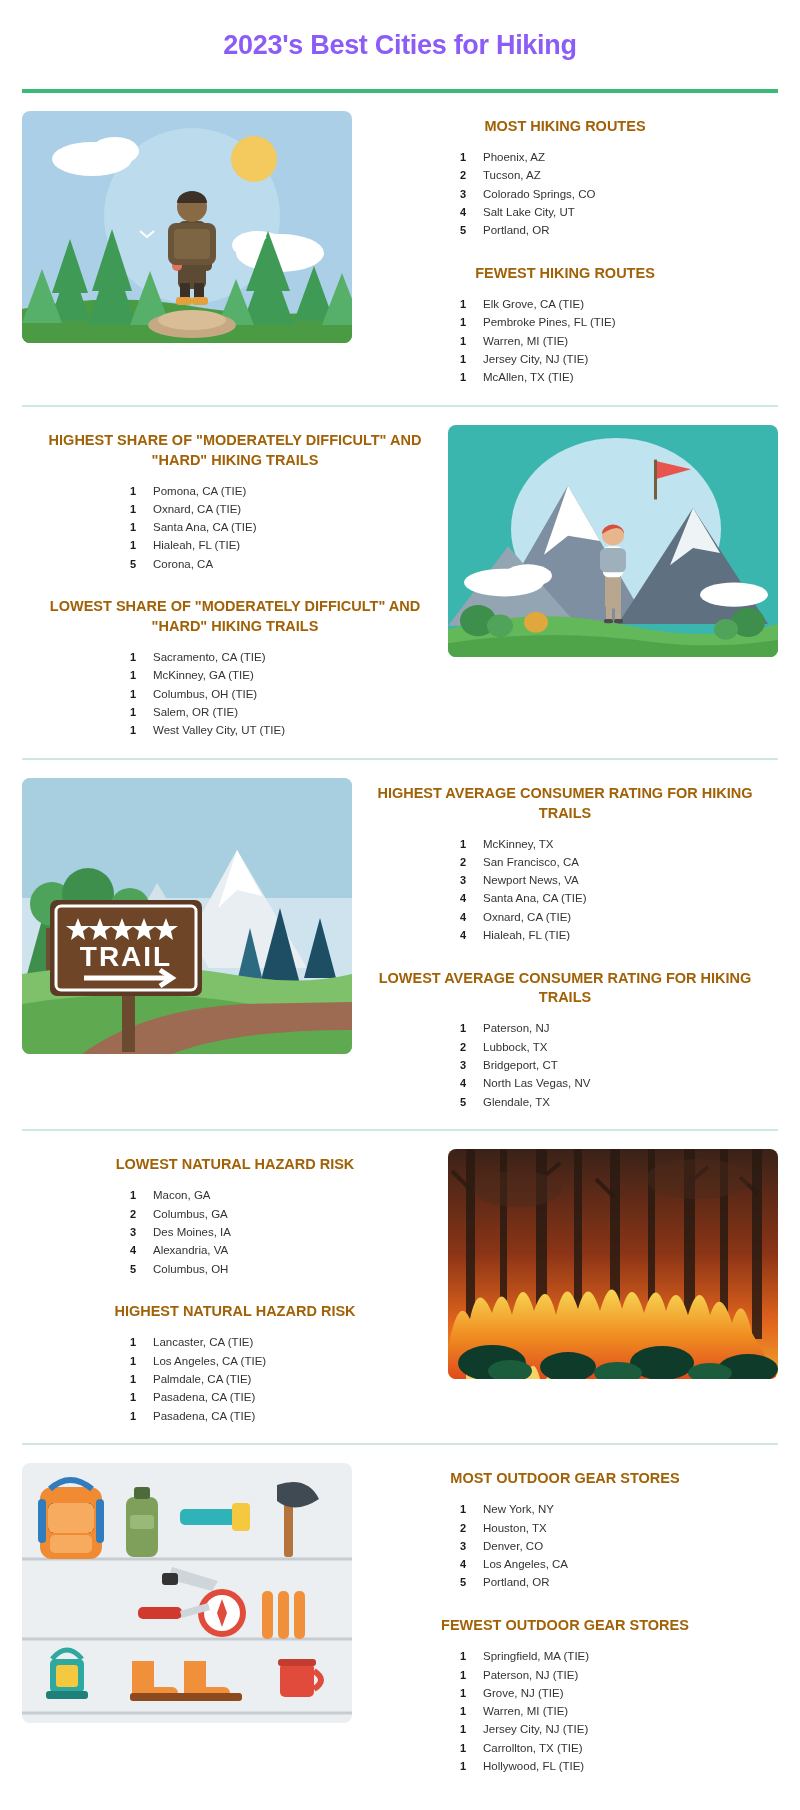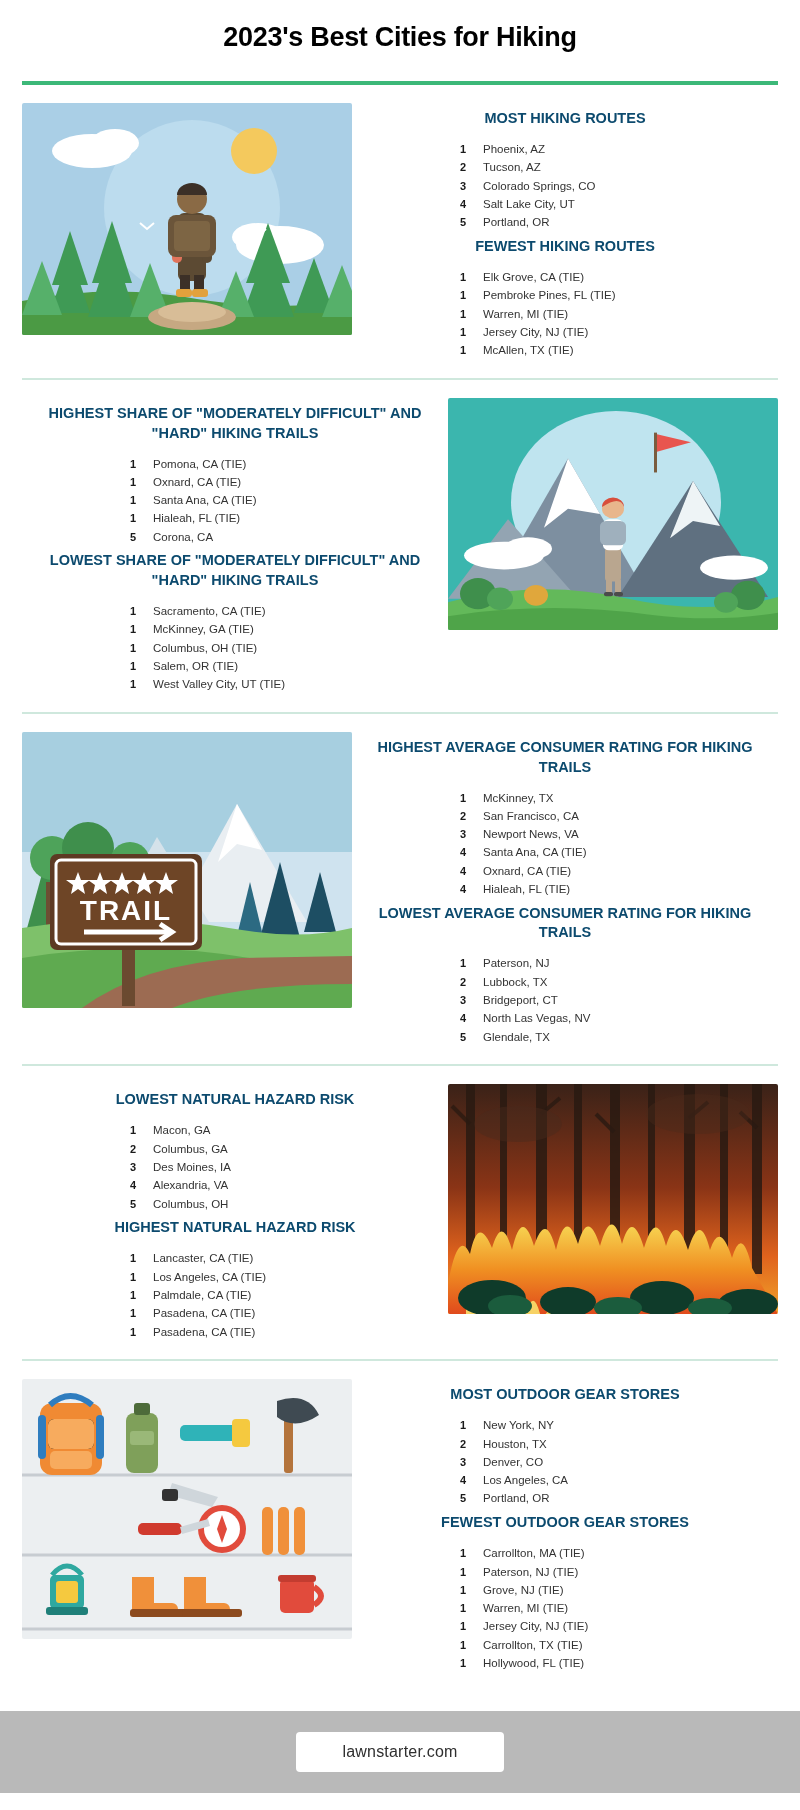--- a/index.html
+++ b/index.html
@@ -9,22 +9,23 @@
     font-family: "Liberation Sans", sans-serif;
     color: #333;
   }
   .page { width: 800px; position: relative; padding-bottom: 0; }
 
   
   .header { padding: 22px 0 14px; text-align: center; }
   .header h1 {
     font-size: 27px;
     font-weight: bold;
-    color: #000000;
+    color: #8b5cf6;
     letter-spacing: -0.3px;
+    margin-top: 8px;
   }
   .header-rule {
     height: 4px;
     background: #3cb878;
     margin: 14px 22px 0 22px;
   }
 
   
   .section {
     display: flex;
@@ -35,40 +36,40 @@
   .section.reverse { flex-direction: row-reverse; }
   .divider {
     height: 2px;
     background: #cfe8dd;
     margin: 0 22px;
   }
   .art {
     width: 330px;
     height: 232px;
     flex: 0 0 330px;
-    border-radius: 2px;
+    border-radius: 8px;
     overflow: hidden;
     position: relative;
   }
   .lists {
     flex: 1 1 auto;
     padding: 6px 10px 0 10px;
     display: flex;
     flex-direction: column;
     align-items: center;
   }
   .list-title {
     font-size: 14.5px;
     font-weight: bold;
-    color: #0c4a6e;
+    color: #a16207;
     text-align: center;
     line-height: 1.35;
     margin-bottom: 12px;
   }
-  .list-block + .list-block { margin-top: 5px; }
+  .list-block + .list-block { margin-top: 24px; }
   .list-block { width: 100%; }
   ol.ranklist { list-style: none; width: 100%; }
   ol.ranklist li {
     display: flex;
     font-size: 11.5px;
     line-height: 1.33;
     color: #333;
     padding: 1.5px 0;
     justify-content: flex-start;
   }
@@ -732,21 +733,21 @@
               </span>
             </li>
         </ol>
       </div>
       <div class="list-block">
         <div class="list-title">FEWEST OUTDOOR GEAR STORES</div>
         <ol class="ranklist">
           <li>
               <span class="rank-wrap">
                 <span class="rk">1</span>
-                <span class="city">Carrollton, MA (TIE)</span>
+                <span class="city">Springfield, MA (TIE)</span>
               </span>
             </li>
           <li>
               <span class="rank-wrap">
                 <span class="rk">1</span>
                 <span class="city">Paterson, NJ (TIE)</span>
               </span>
             </li>
           <li>
               <span class="rank-wrap">

